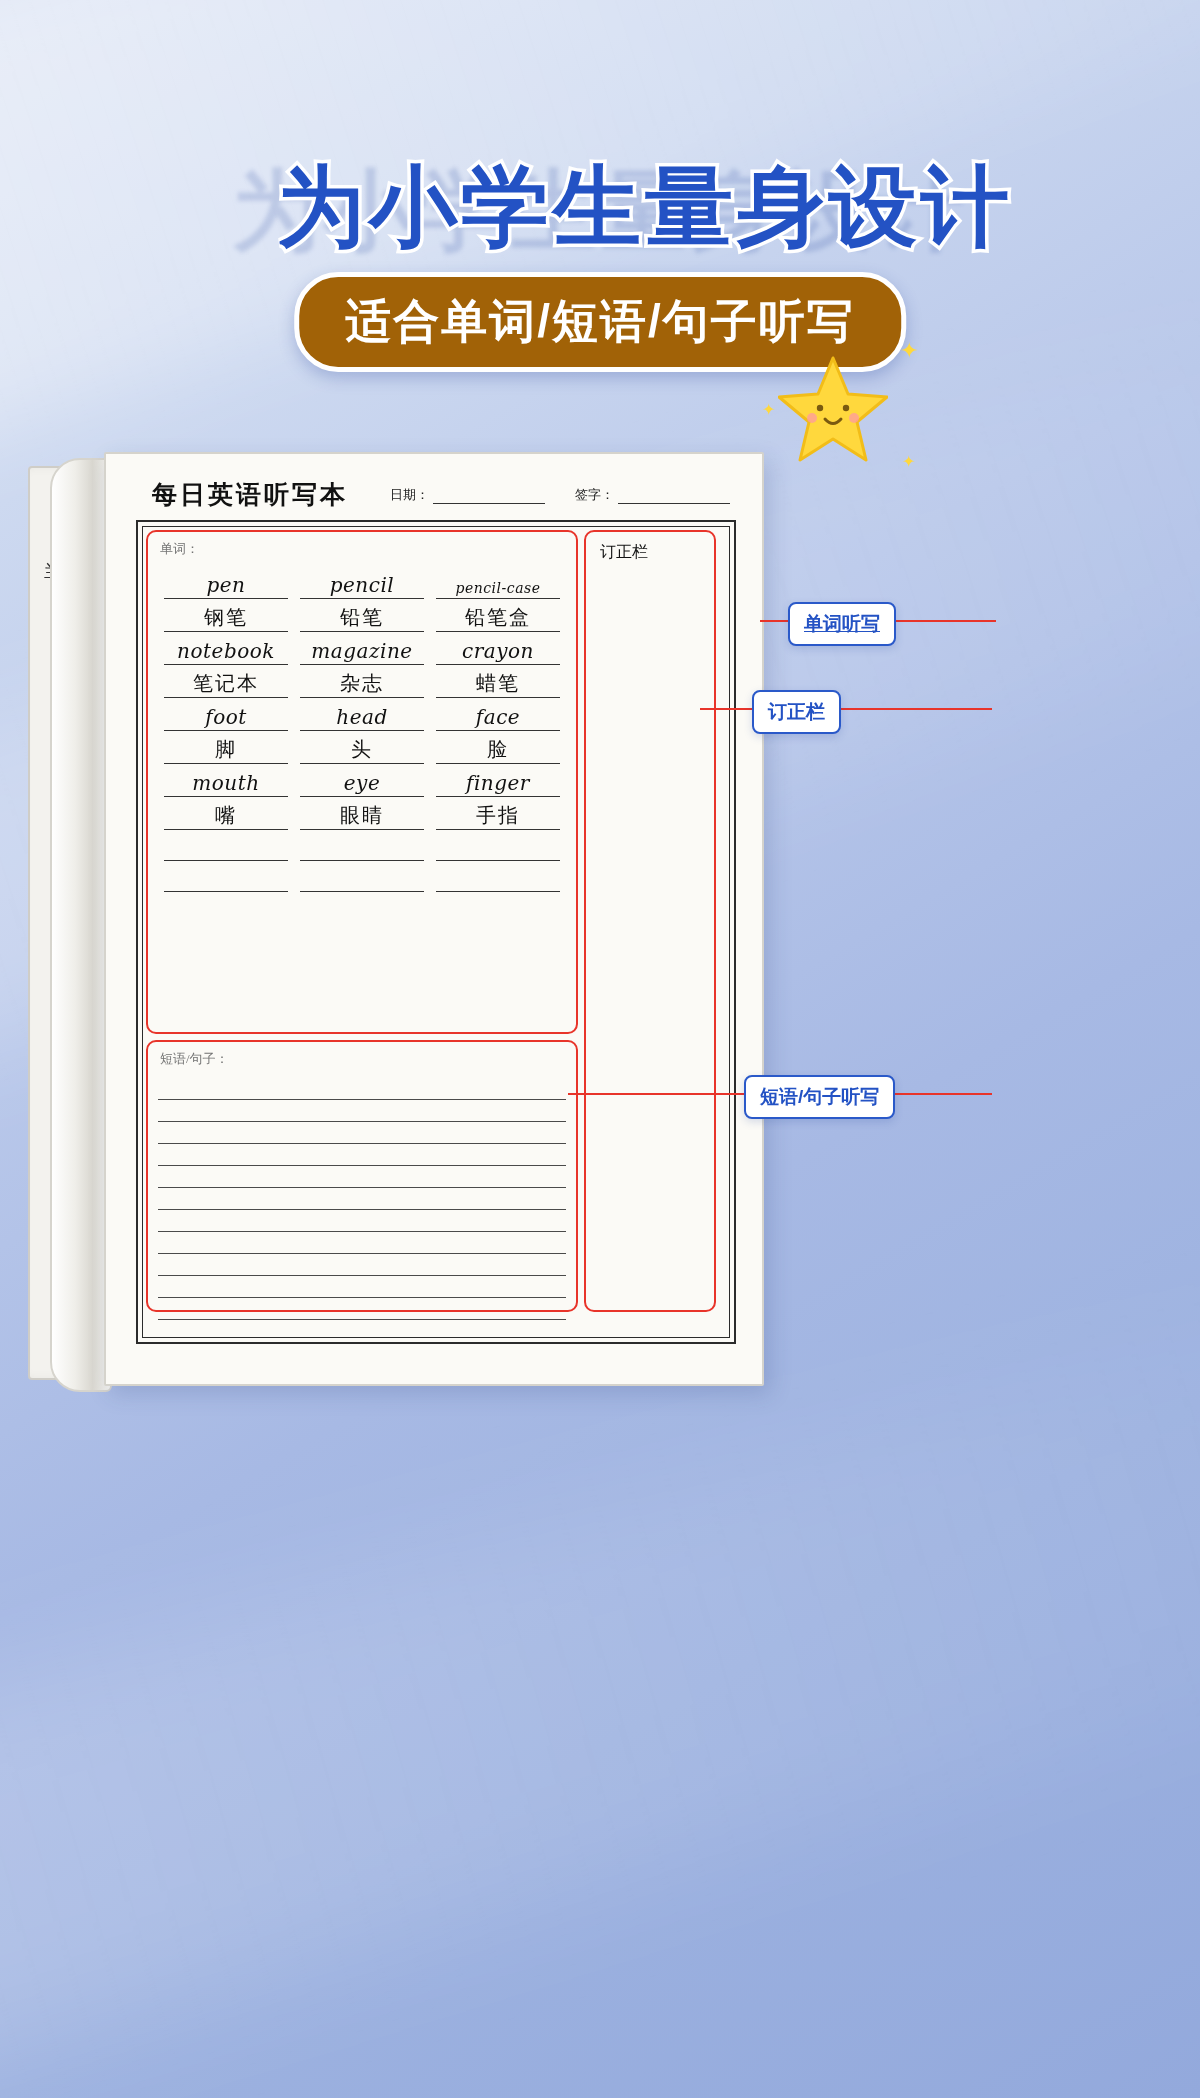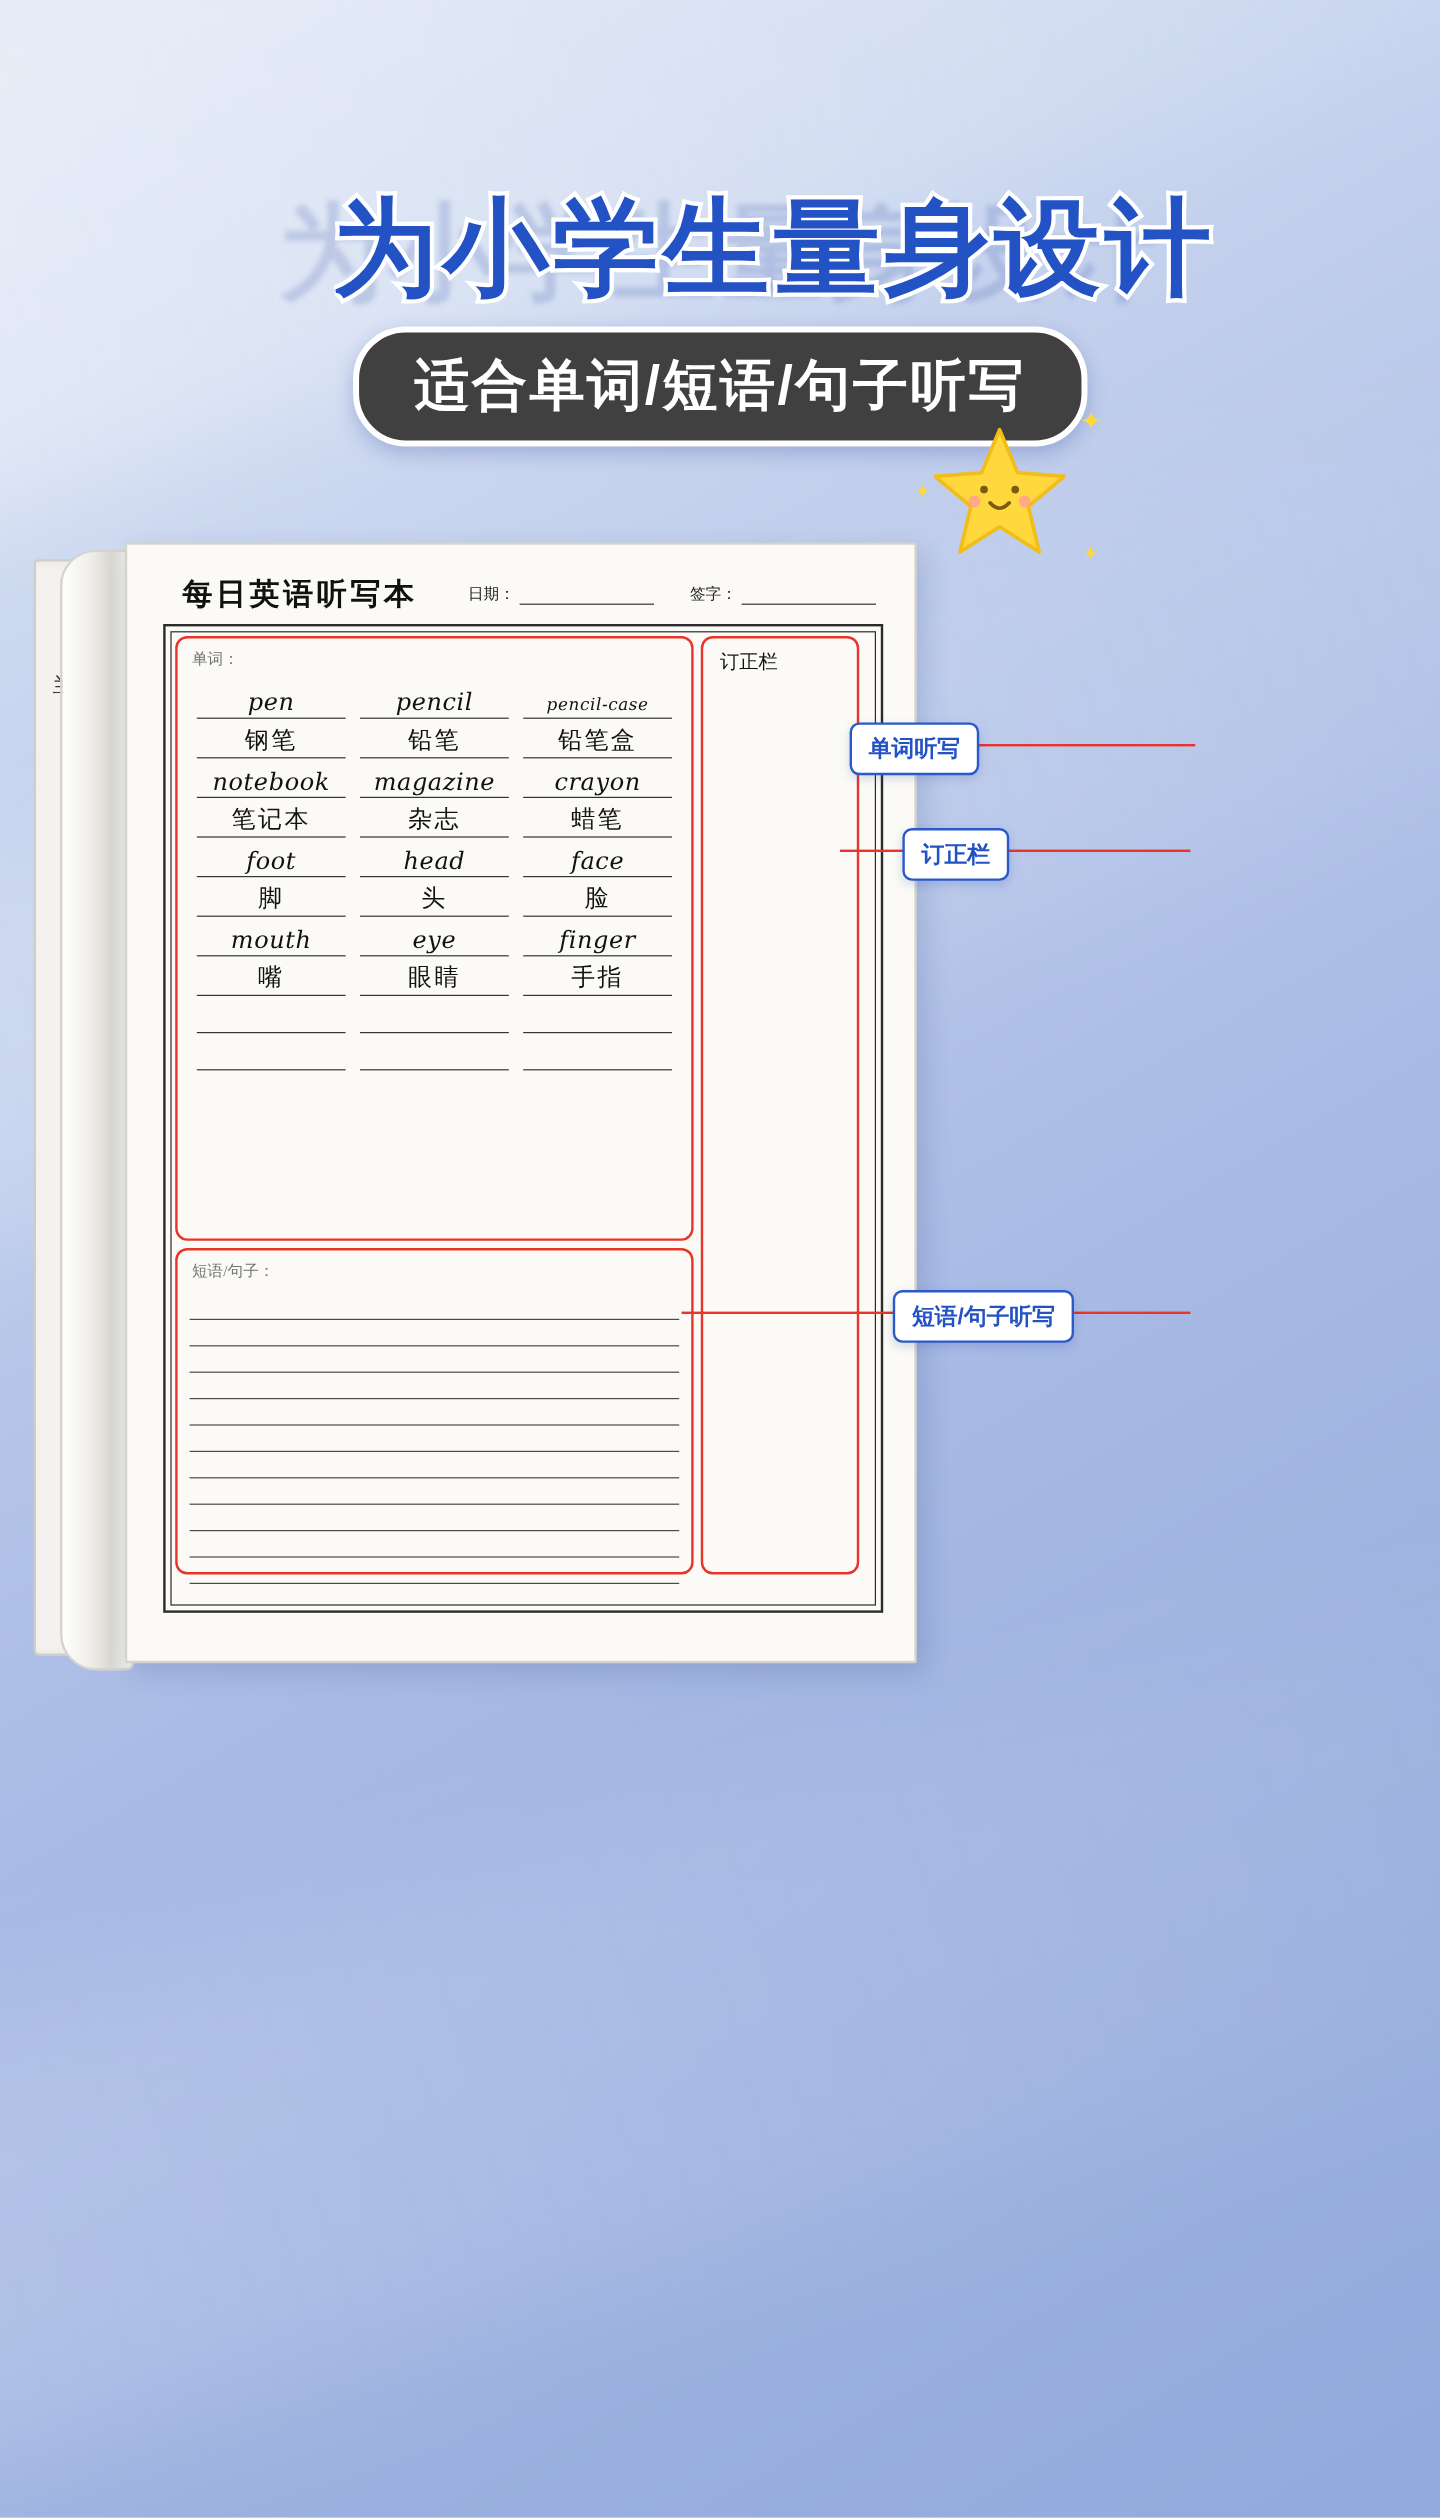--- a/index.html
+++ b/index.html
@@ -24,21 +24,21 @@
     font-family:"Liberation Sans", sans-serif;
     padding-left:45px;
   }
   .headline-shadow{
     position:absolute;top:152px;left:0;width:1200px;text-align:center;
     font-size:88px;font-weight:bold;letter-spacing:4px;color:rgba(40,70,160,.18);
     filter:blur(2px);
   }
   .subpill{
     position:absolute;top:272px;left:50%;transform:translateX(-50%);
-    background:#404040;border:5px solid #ffffff;border-radius:44px;
+    background:#a16207;border:5px solid #ffffff;border-radius:44px;
     padding:14px 46px;color:#ffffff;font-size:46px;font-weight:bold;letter-spacing:2px;
     box-shadow:0 6px 16px rgba(30,60,150,.25);
     white-space:nowrap;
   }
 
   
   .star{position:absolute;top:352px;left:778px;width:110px;height:110px;}
   .spark{position:absolute;color:#ffd83d;font-size:22px;}
 
   
@@ -358,19 +358,19 @@
           <div class="sline"></div>
           <div class="sline"></div>
         </div>
       </div>
     </div>
 
   </div>
 </div>
 
 <div class="lead" style="left:760px;top:620px;width:236px;"></div>
-<div class="callout" style="left:708px;top:602px;">单词听写</div>
+<div class="callout" style="left:788px;top:602px;text-decoration:underline;">单词听写</div>
 
 <div class="lead" style="left:700px;top:708px;width:292px;"></div>
 <div class="callout" style="left:752px;top:690px;">订正栏</div>
 
 <div class="lead" style="left:568px;top:1093px;width:424px;"></div>
 <div class="callout" style="left:744px;top:1075px;">短语/句子听写</div>
 
 </body></html>

